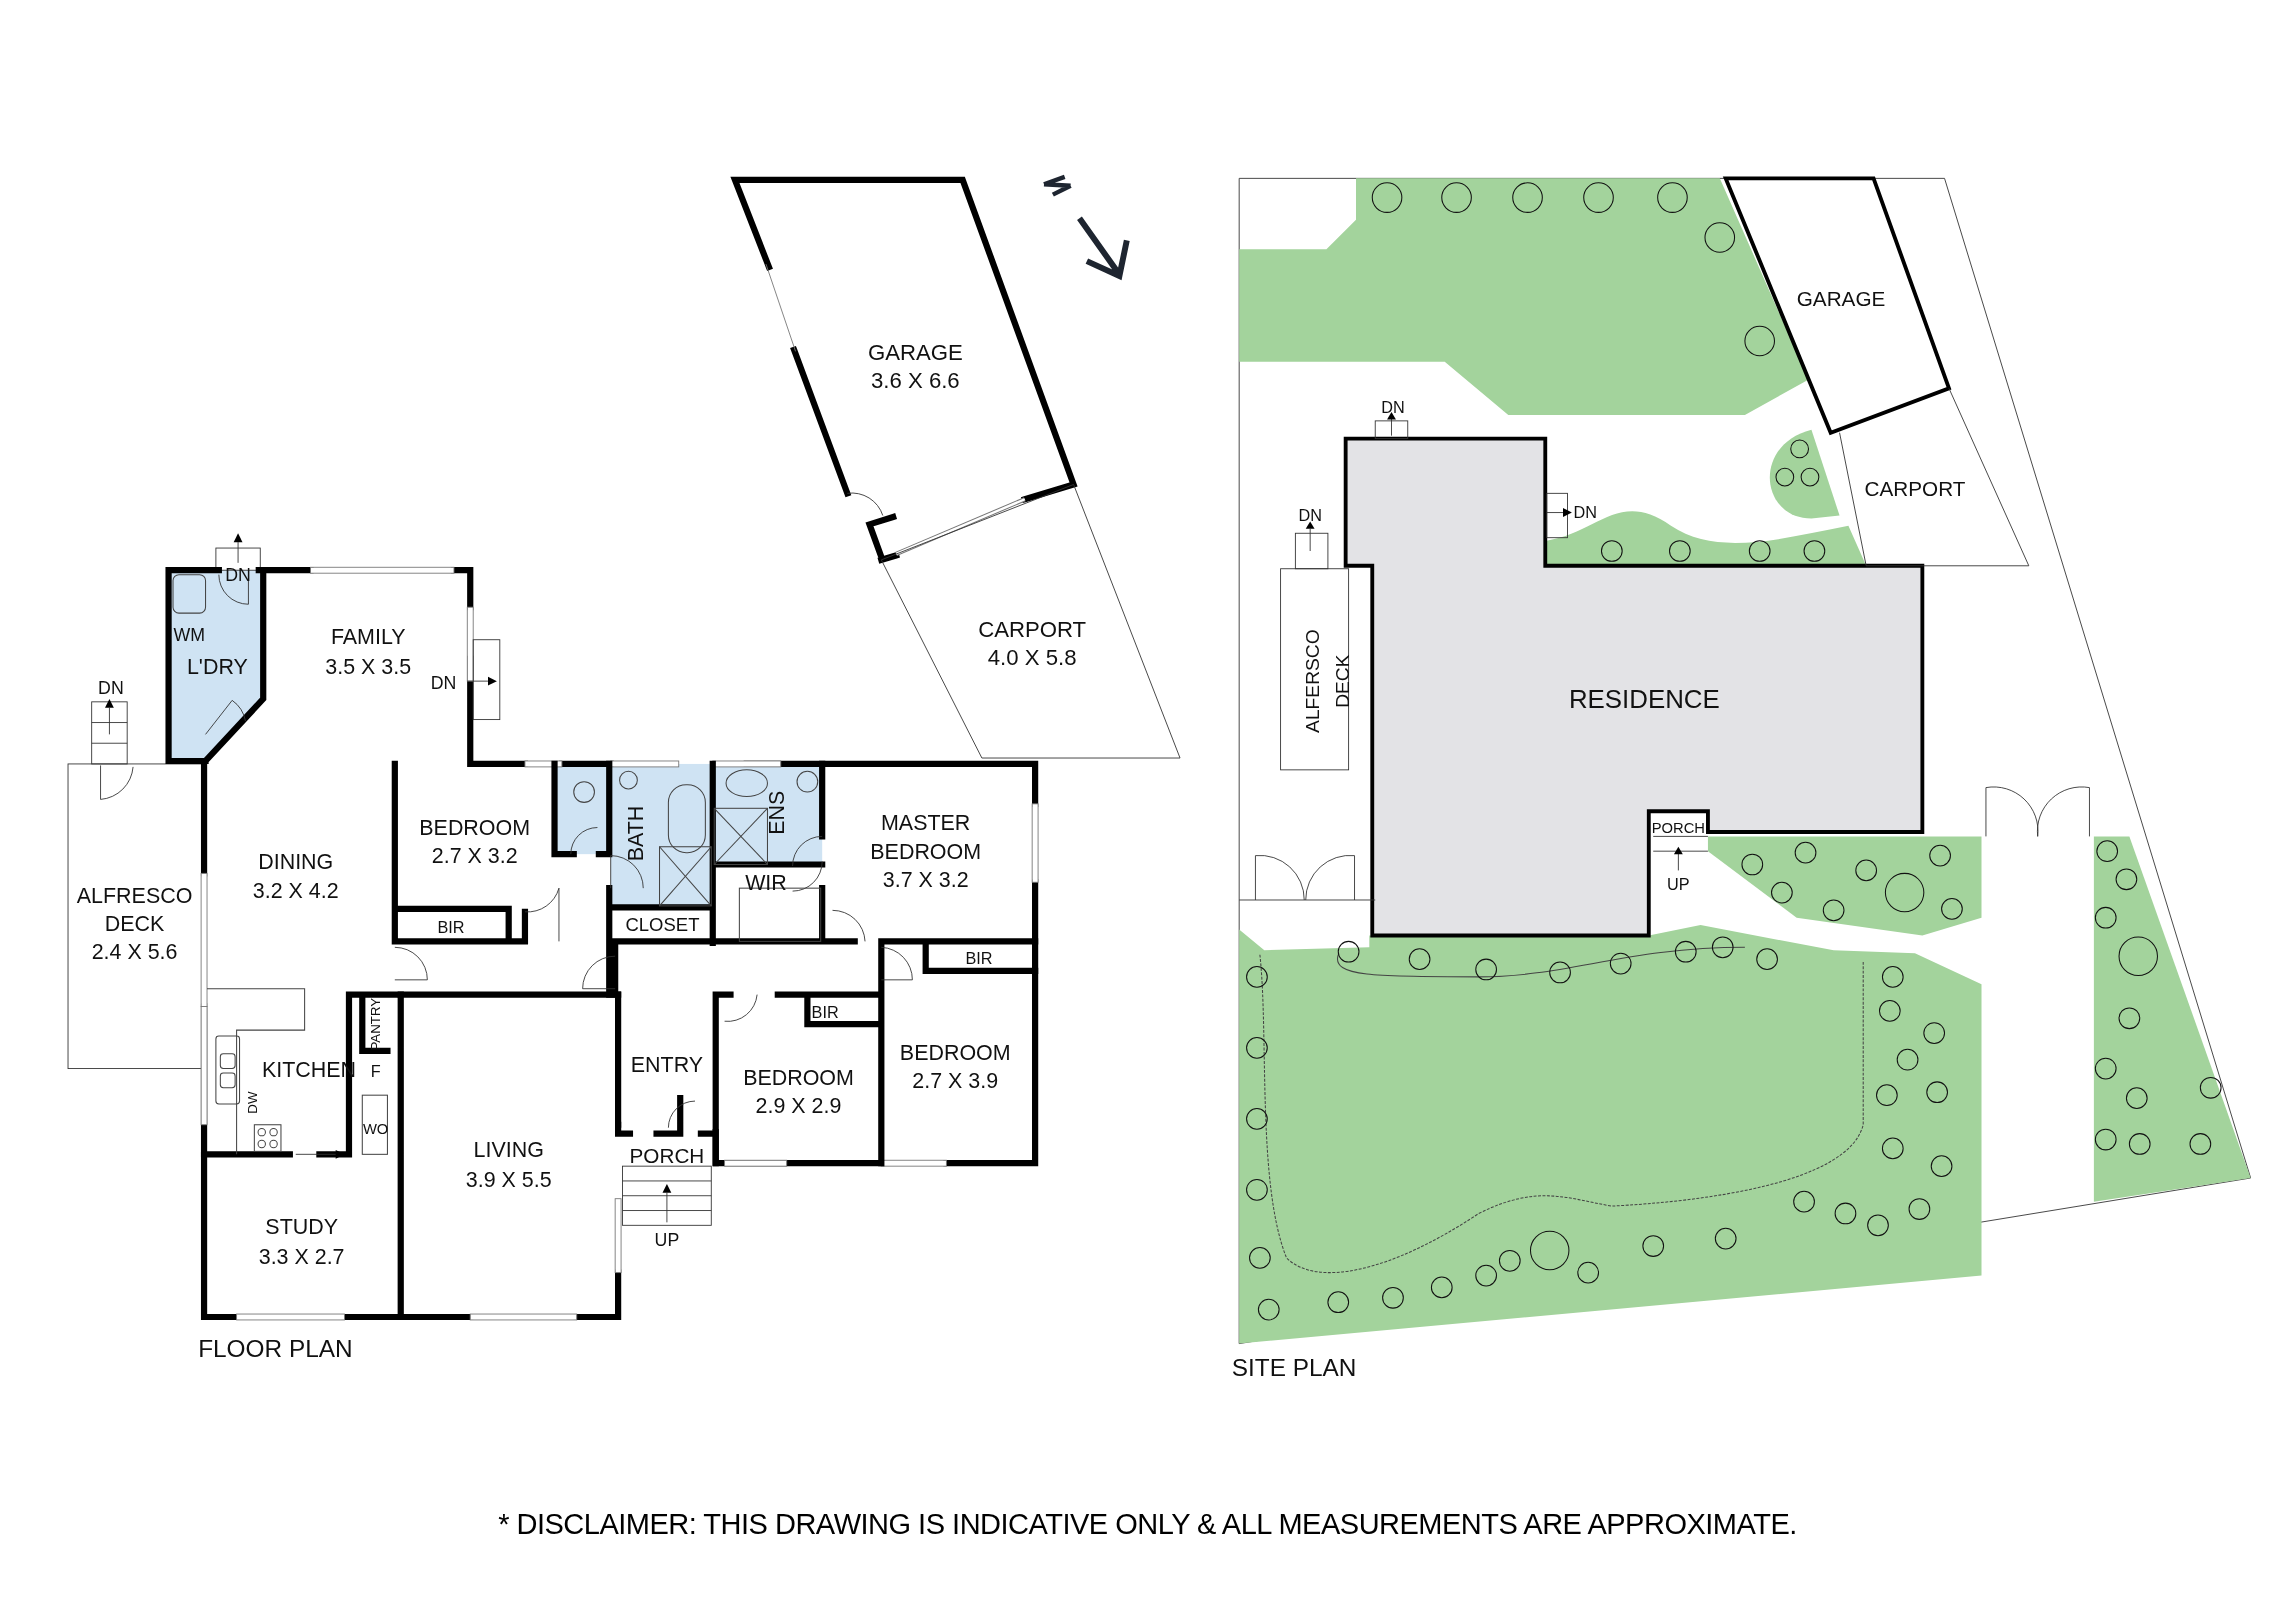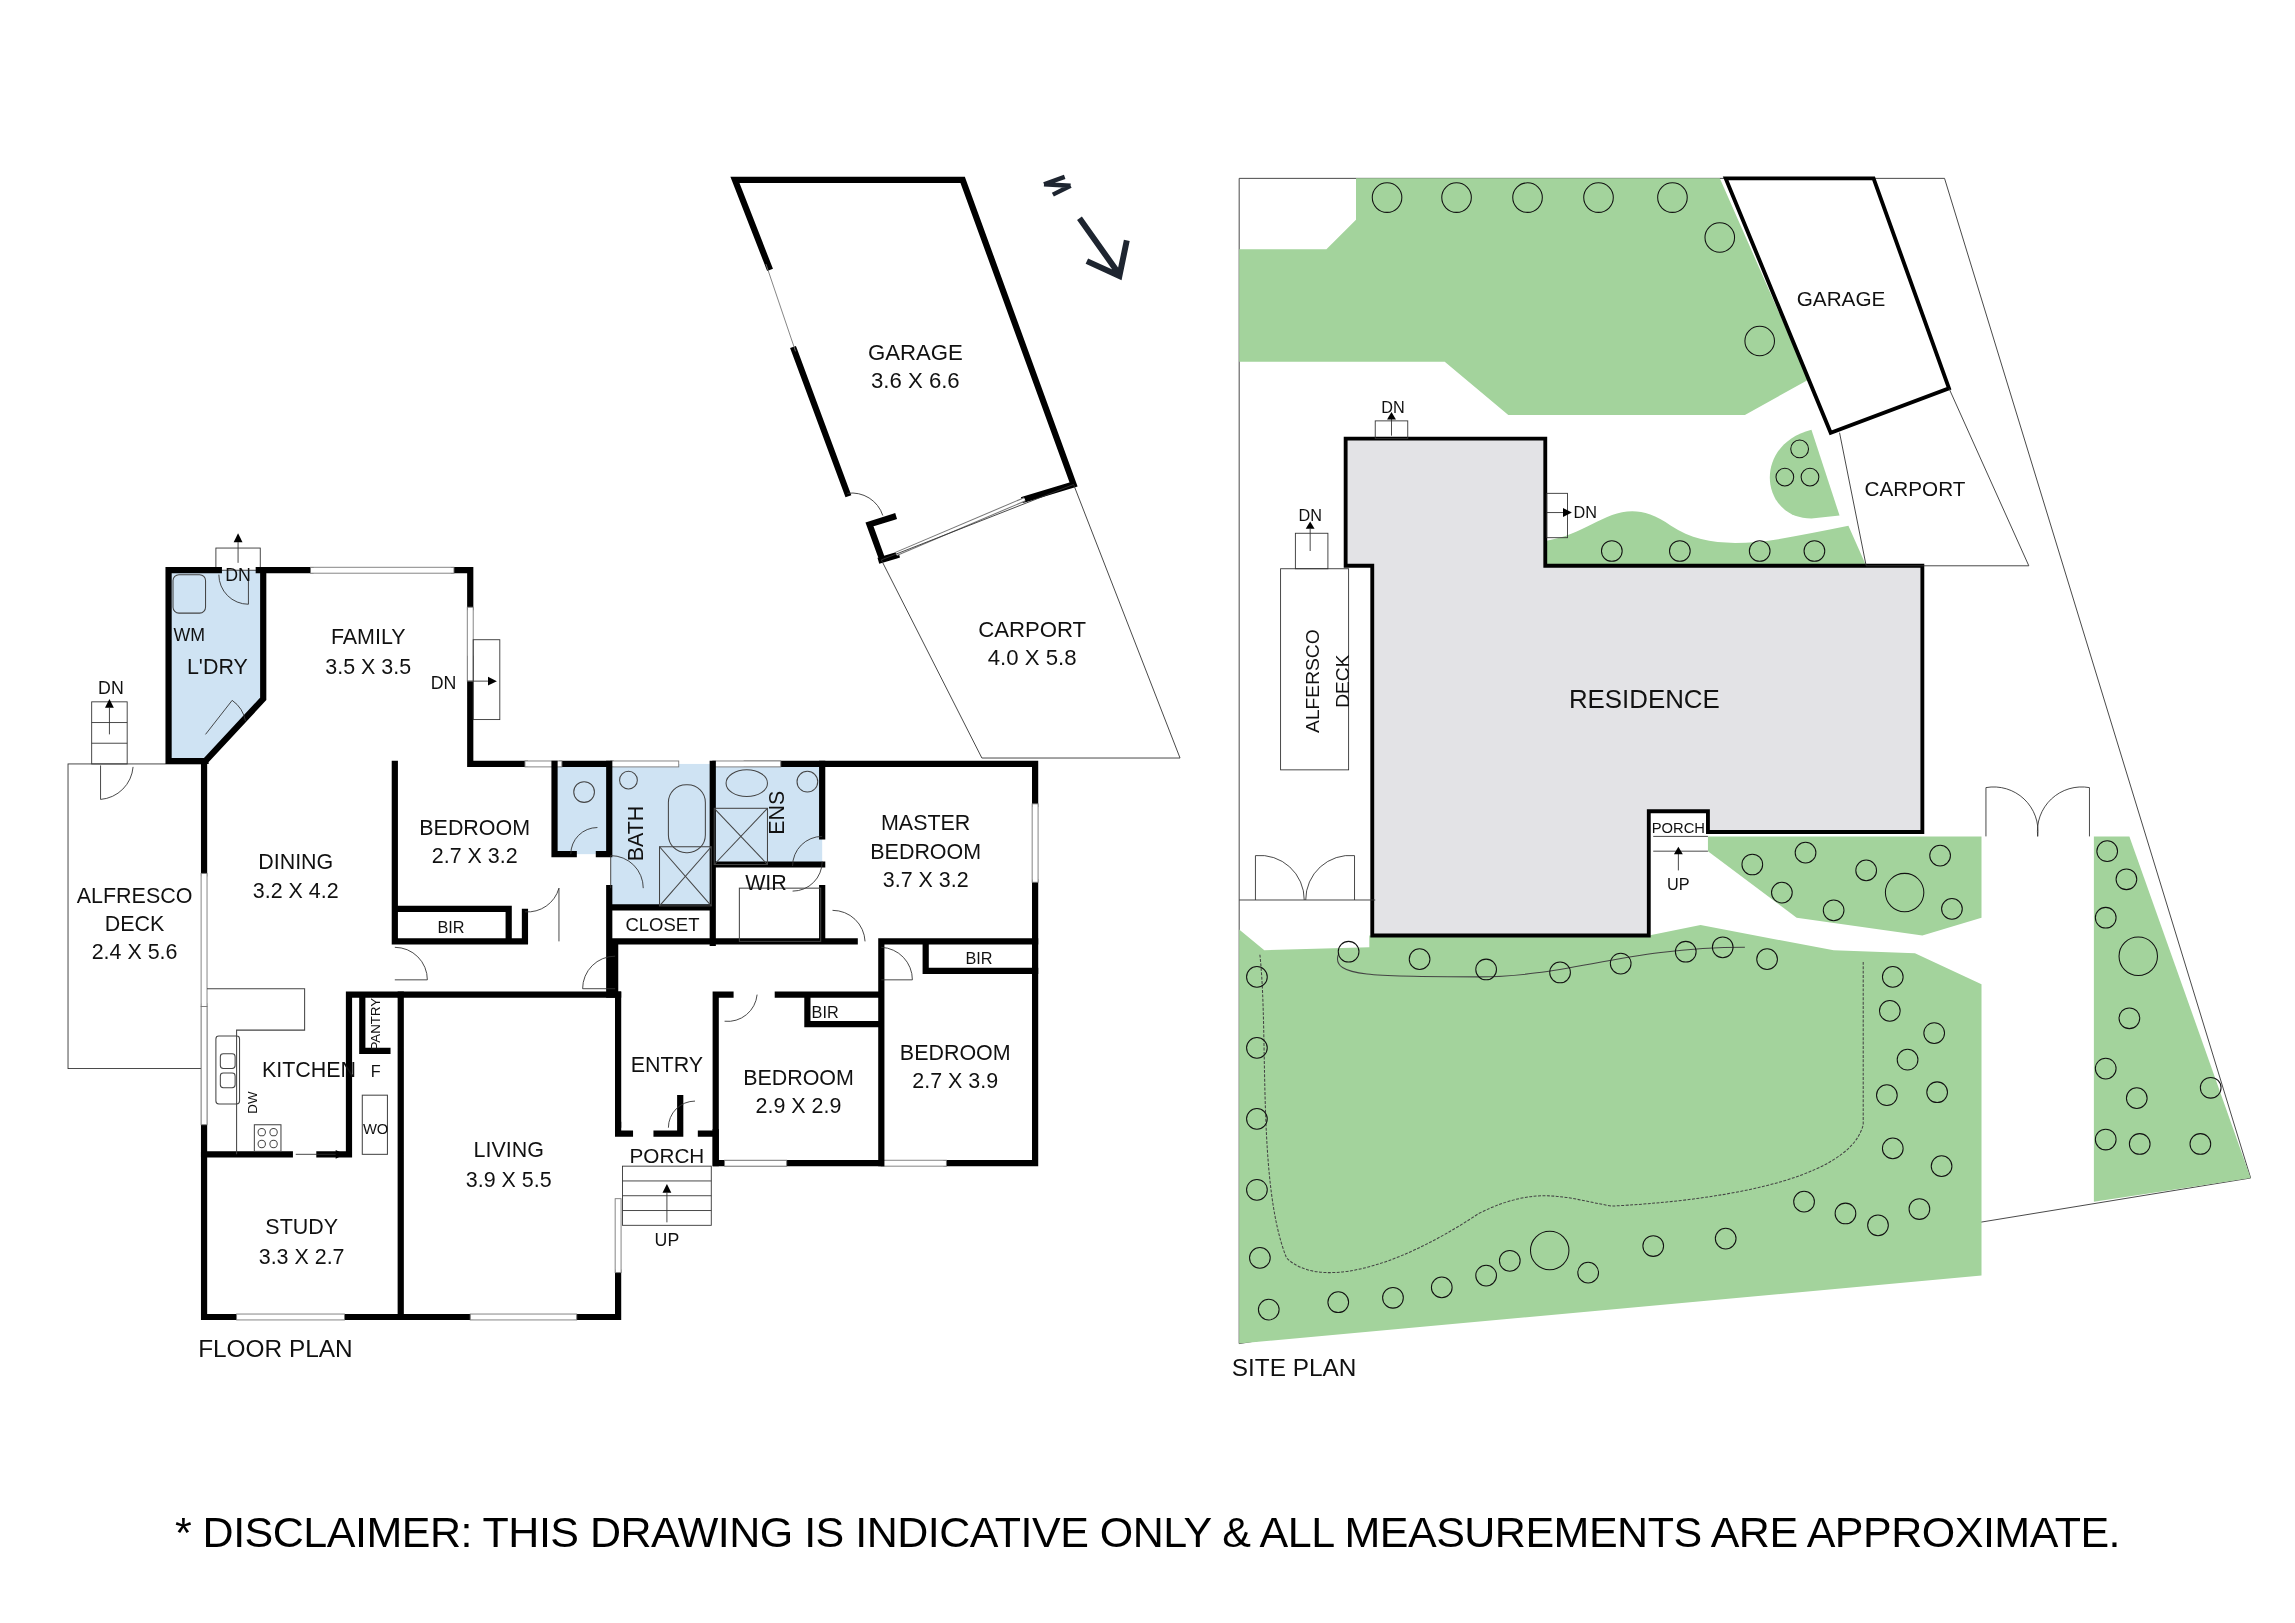--- a/index.html
+++ b/index.html
@@ -9,21 +9,21 @@
   .wall { fill: none; stroke: #000; stroke-width: 4.2; stroke-linejoin: miter; stroke-linecap: square; }
   .thin { fill: none; stroke: #333; stroke-width: 0.6; }
   .fixture { fill: none; stroke: #444; stroke-width: 0.7; }
   .window { fill: #fff; stroke: #777; stroke-width: 0.6; }
   .wet { fill: #cfe3f3; }
   .grass { fill: #a3d39c; }
   .res { fill: #e3e3e6; stroke: #000; stroke-width: 2.6; }
   .tree { fill: none; stroke: #111; stroke-width: 0.7; }
   .disclaimer {
     position: absolute; left: 0; width: 2295px; top: 1508px; text-align: center;
-    font-family: "Liberation Sans", "DejaVu Sans", sans-serif; font-size: 43px; color: #000;
+    font-family: "Liberation Sans", "DejaVu Sans", sans-serif; font-size: 29px; color: #000;
     letter-spacing: -0.5px; white-space: nowrap;
   }
 </style>
 </head>
 <body>
 
 <svg id="plan" viewBox="0 0 1552 1097" xmlns="http://www.w3.org/2000/svg">
 
   <g>
 

